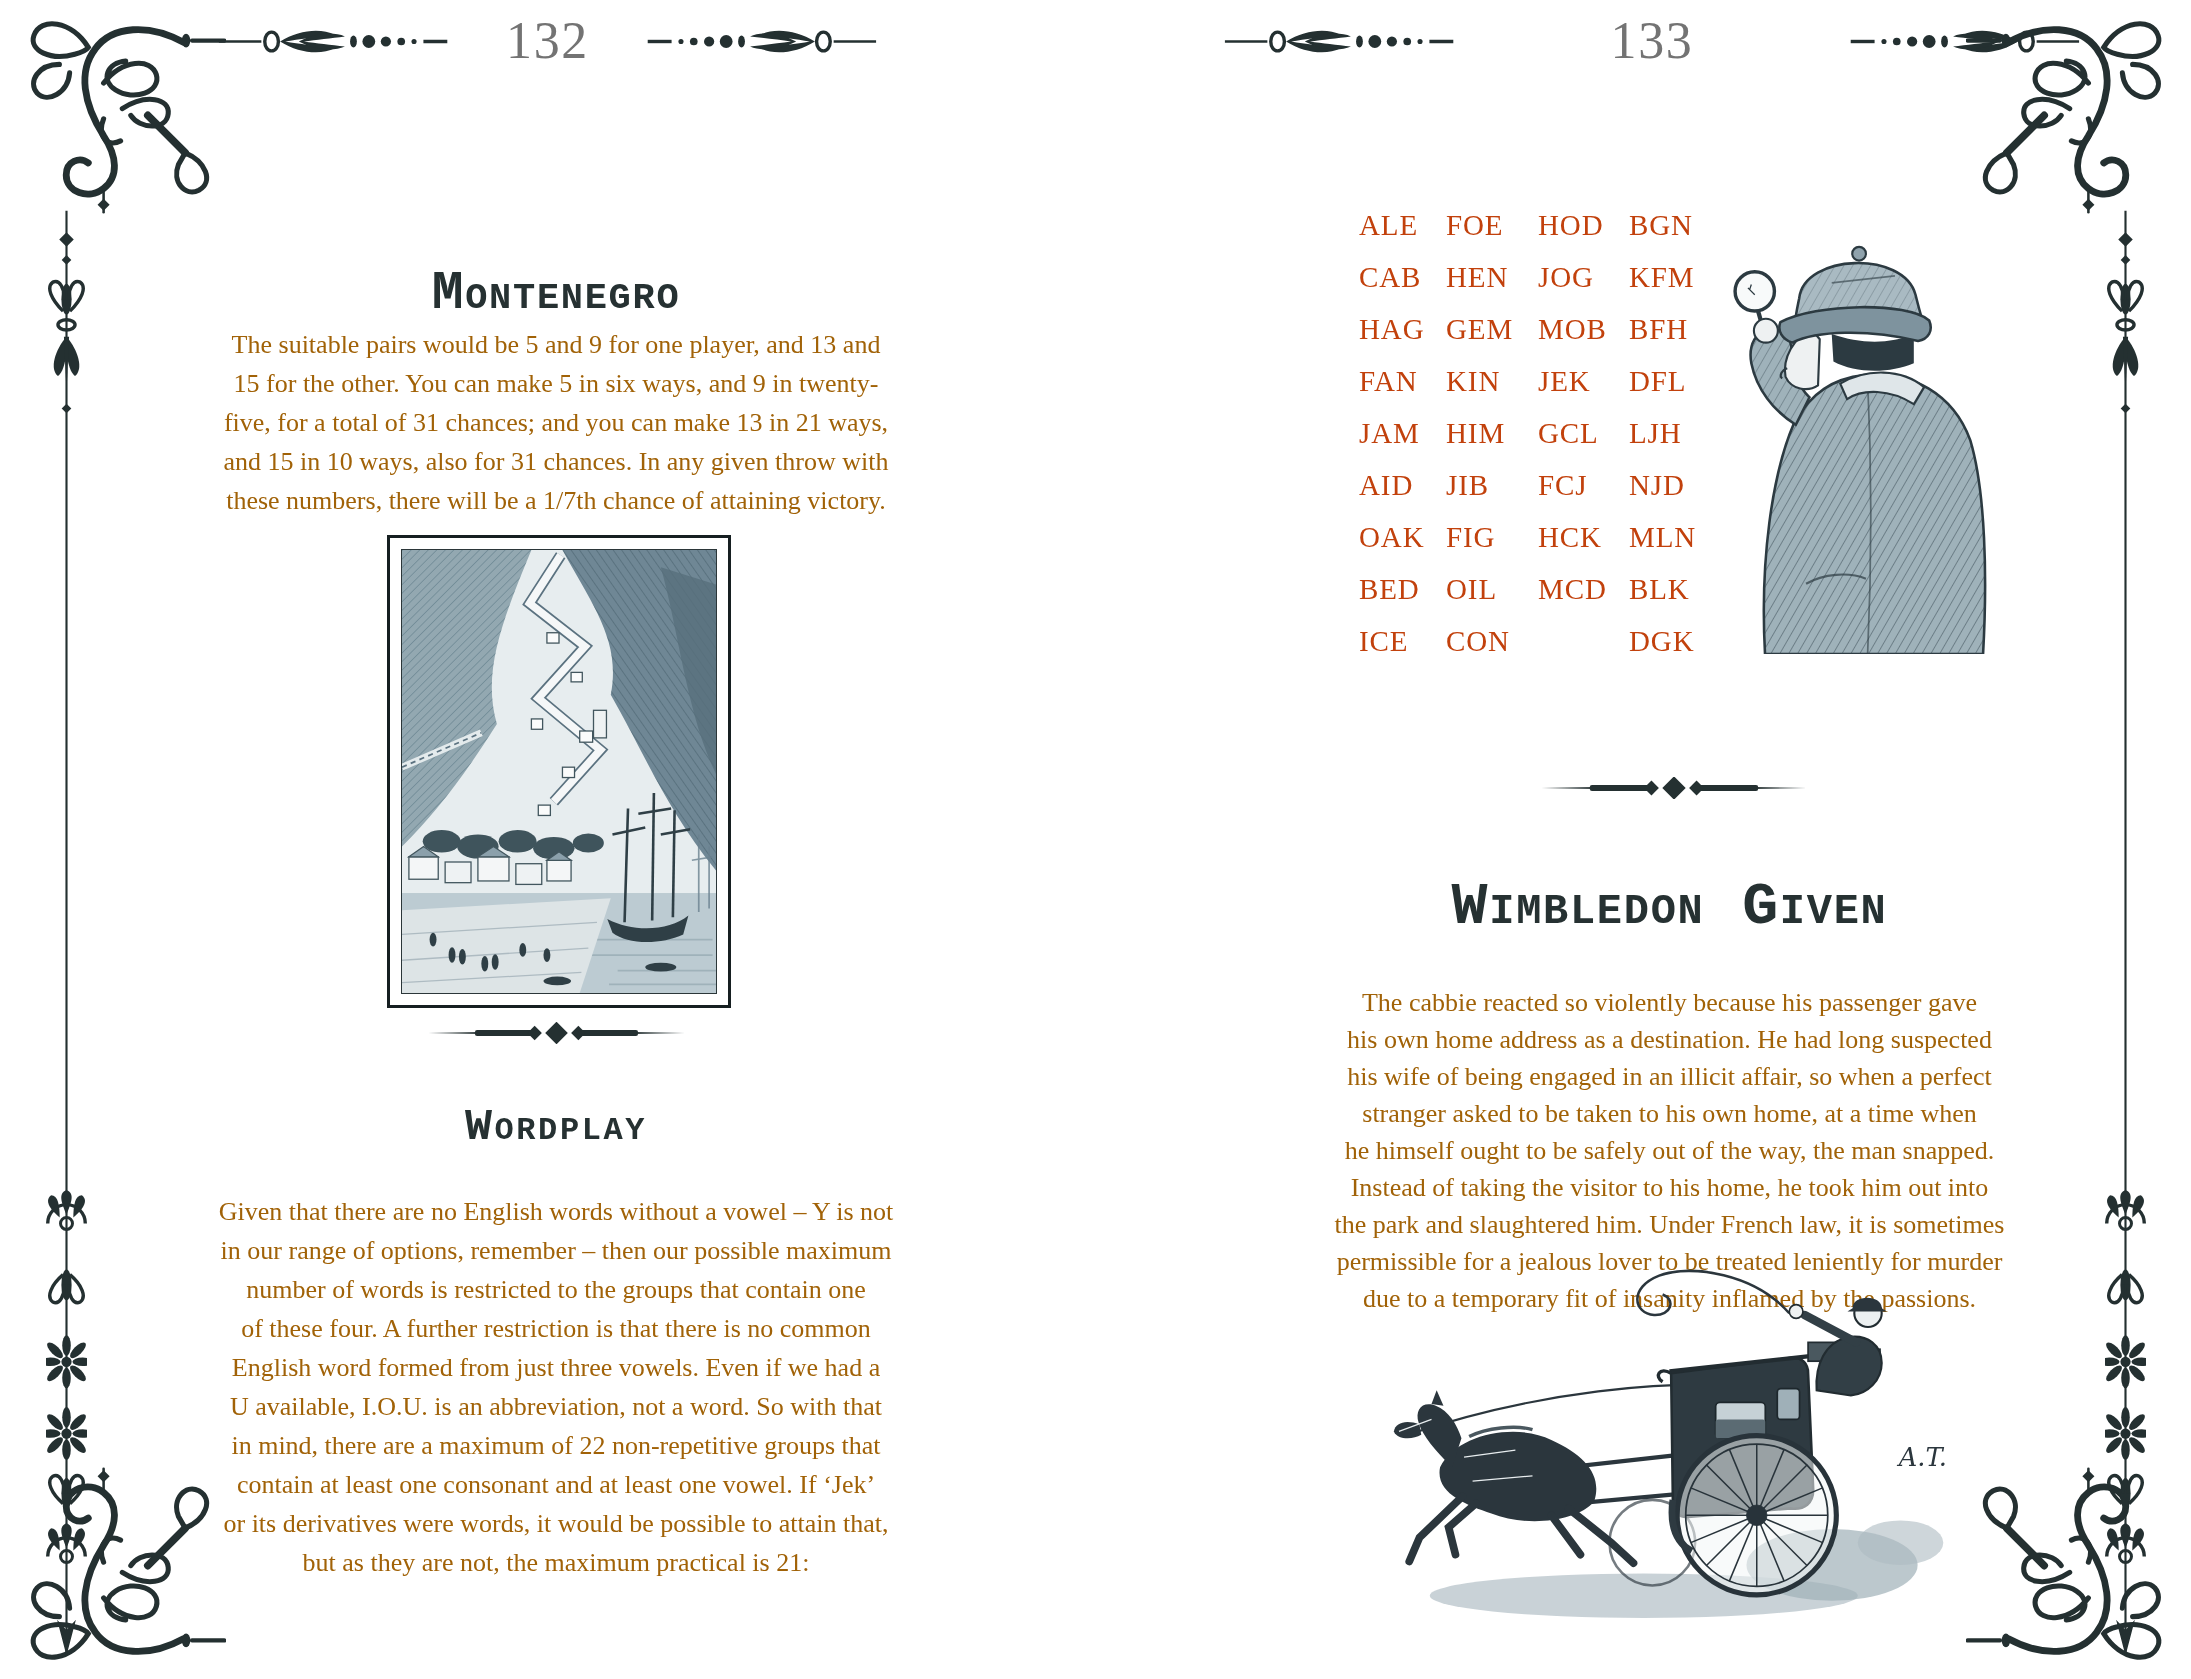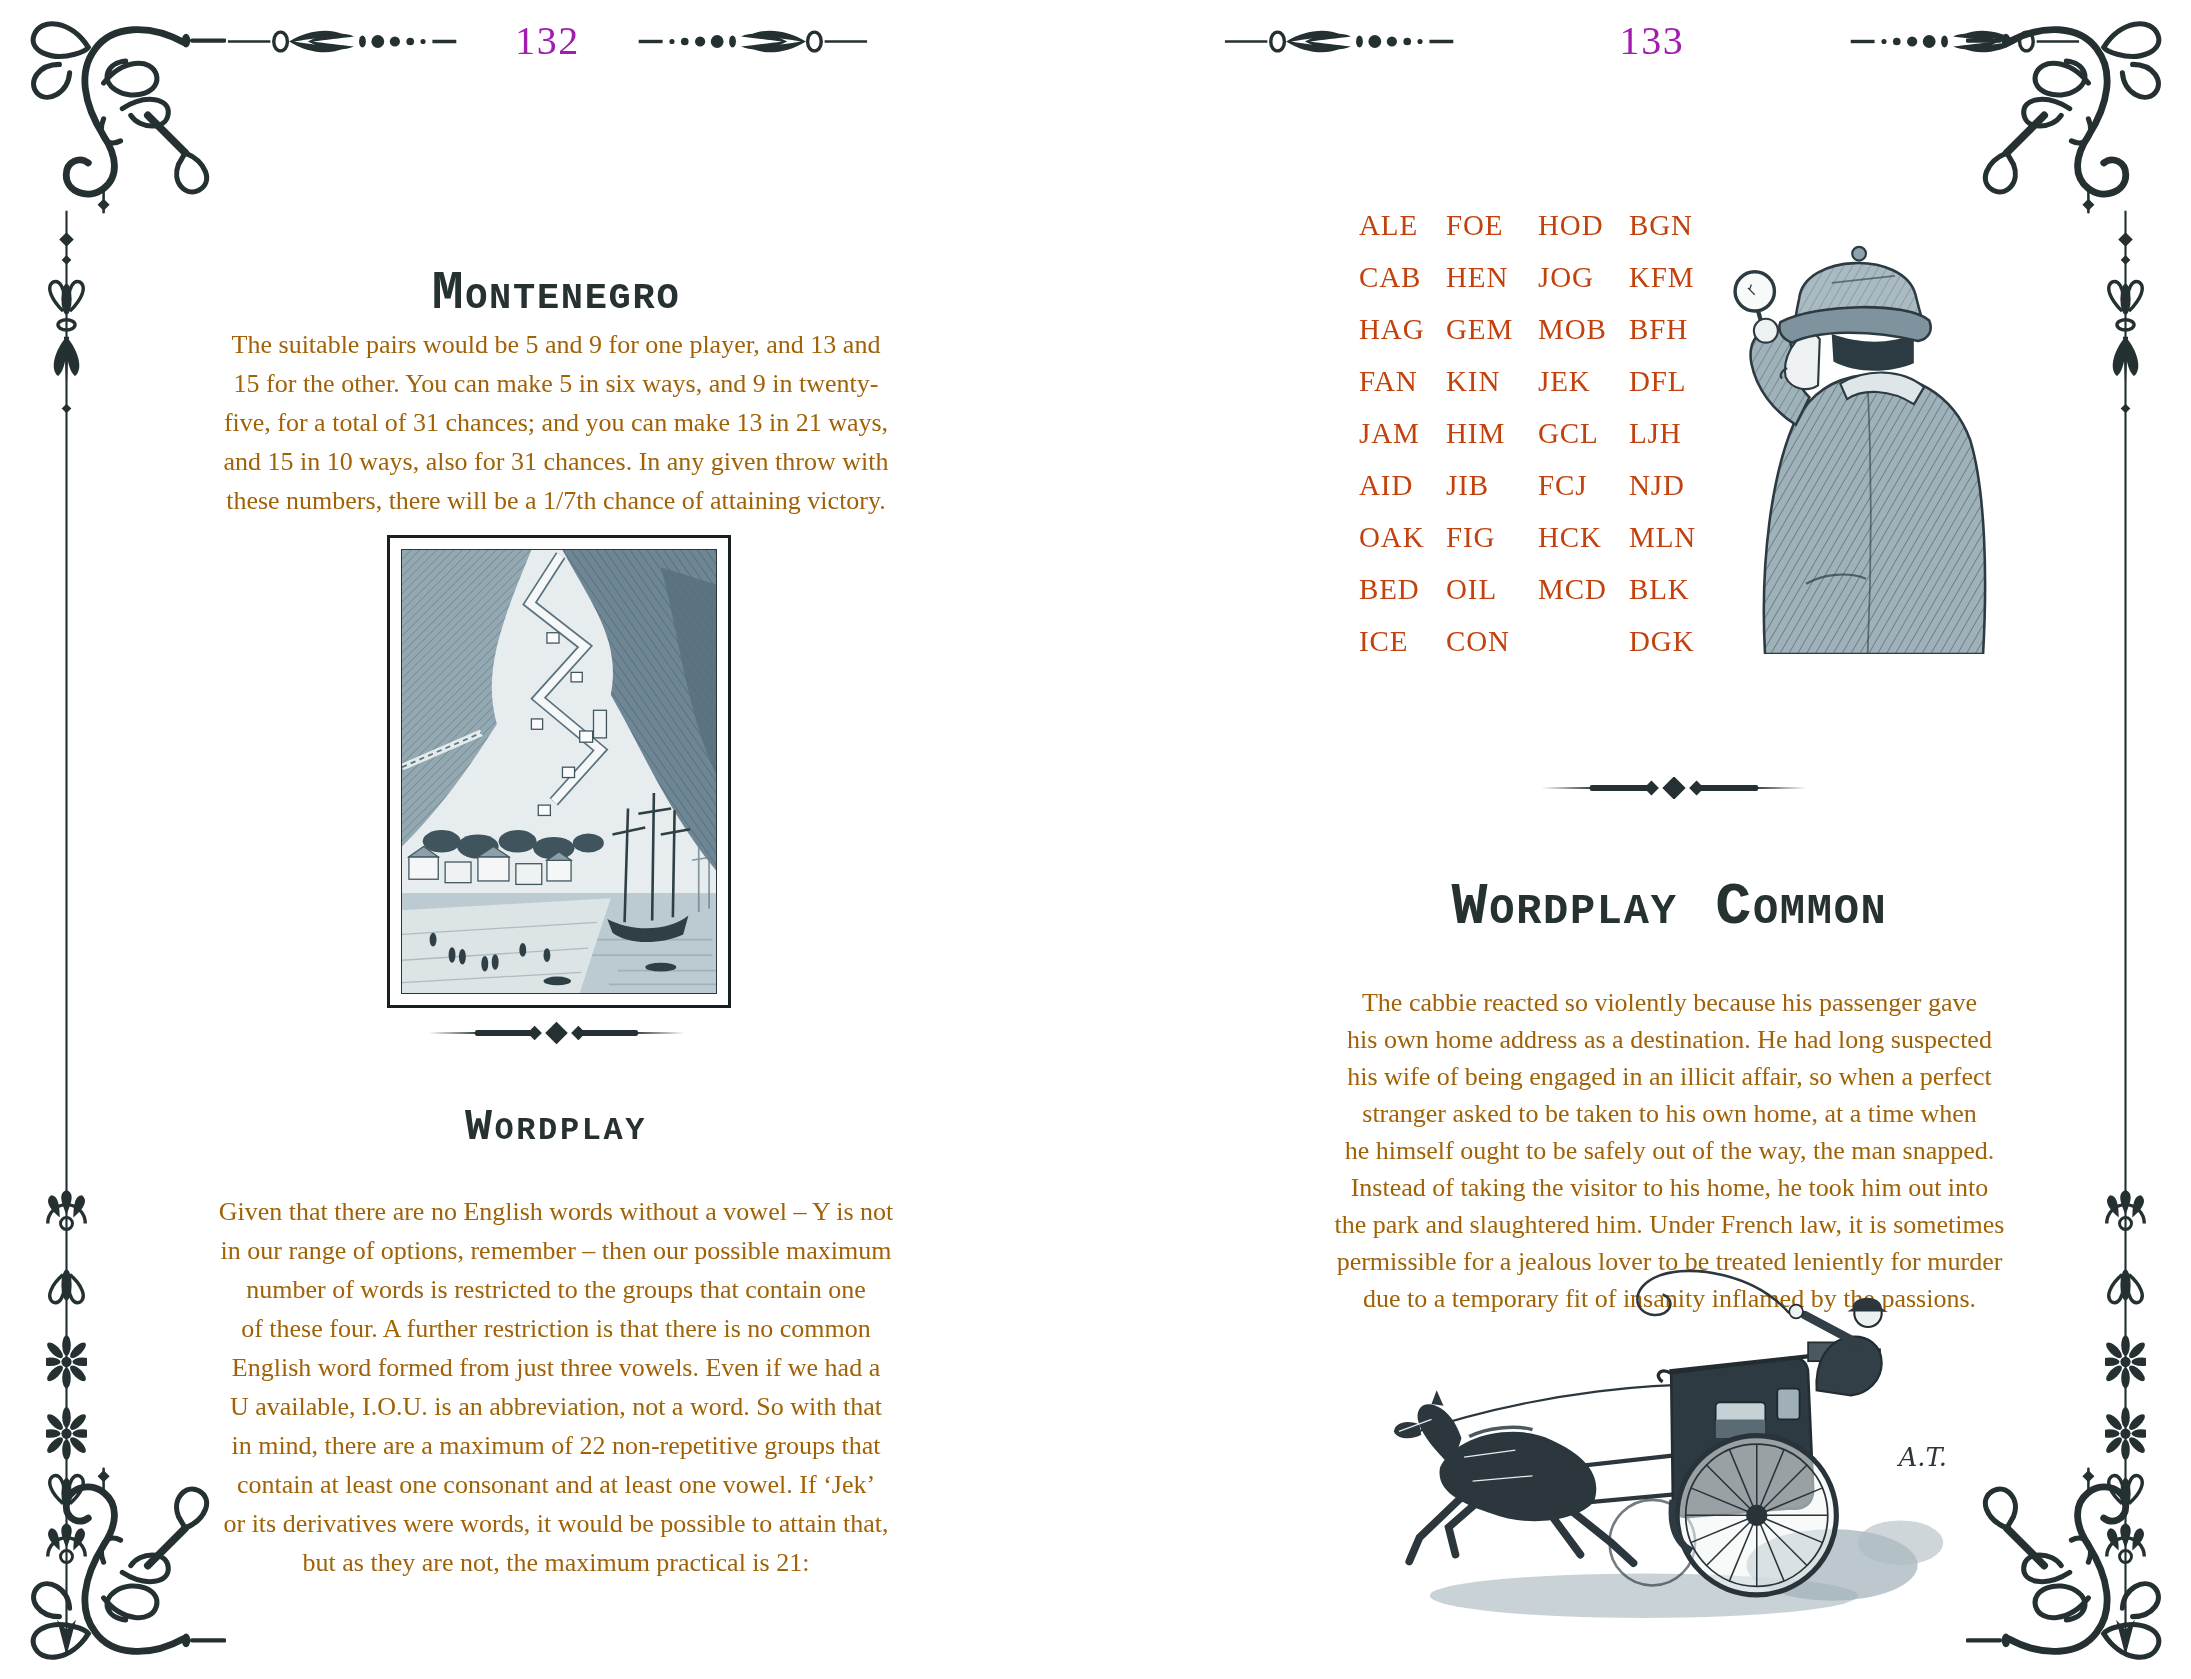--- a/index.html
+++ b/index.html
@@ -15,21 +15,21 @@
   .sideb{position:absolute;top:209px;width:41px;height:1448px;}
   .sideb svg{width:100%;height:100%;}
   .sideb.l{left:46px;}
   .sideb.r{right:46px;}
   .pg-header{position:absolute;top:13.7px;height:55px;display:flex;align-items:center;justify-content:center;gap:29px;}
   .pg-header.left{left:128px;width:839px;}
   .pg-header.right{left:1224px;width:856px;justify-content:space-between;}
   .horn{width:259px;height:29px;flex:0 0 auto;}
   .horn svg{width:100%;height:100%;}
   .horn.mir{transform:scaleX(-1);}
-  .pgnum{font-size:40px;color:#a21caf;letter-spacing:1.7px;line-height:1;}
+  .pgnum{font-size:52px;color:#737373;letter-spacing:1.7px;line-height:1;}
   .divider{position:absolute;width:265px;height:22px;}
   .divider svg{width:100%;height:100%;}
   
   .sec-title{position:absolute;text-align:center;font-family:Liberation Mono, monospace;
              font-weight:700;font-variant:small-caps;color:#27settle;color:#263132;line-height:1;}
   .t-montenegro{left:128px;top:224px;width:856px;font-size:53px;letter-spacing:1.7px;}
   .t-wordplay{left:128px;top:1068px;width:856px;font-size:45px;letter-spacing:2.6px;}
   .t-wimbledon{left:1216px;top:827px;width:907px;font-size:60px;letter-spacing:1.7px;}
   .sec-body{position:absolute;text-align:center;white-space:pre-line;color:#a16207;
             font-size:26px;}
@@ -399,21 +399,21 @@
 
       <path d="M80,124 C122,102 228,100 254,122 C259,134 253,144 241,146 C182,132 122,134 94,148 C82,144 76,134 80,124 Z" fill="#7e939e" stroke="#2c3a41" stroke-width="3"></path>
       <path d="M140,78 L214,70" stroke="#2c3a41" stroke-width="2" opacity="0.6"></path>
     </svg>
   </div>
 
   <div class="divider" style="left:1537px;top:777px;width:274px;"><svg viewBox="0 0 320 26" width="274" height="22">
         <use href="#sym-div"></use>
       </svg></div>
 
-  <h2 class="sec-title t-wimbledon">Wordplay Common</h2>
+  <h2 class="sec-title t-wimbledon">Wimbledon Given</h2>
   <div class="sec-body b-wimbledon">The cabbie reacted so violently because his passenger gave
 his own home address as a destination. He had long suspected
 his wife of being engaged in an illicit affair, so when a perfect
 stranger asked to be taken to his own home, at a time when
 he himself ought to be safely out of the way, the man snapped.
 Instead of taking the visitor to his home, he took him out into
 the park and slaughtered him. Under French law, it is sometimes
 permissible for a jealous lover to be treated leniently for murder
 due to a temporary fit of insanity inflamed by the passions.</div>
 

